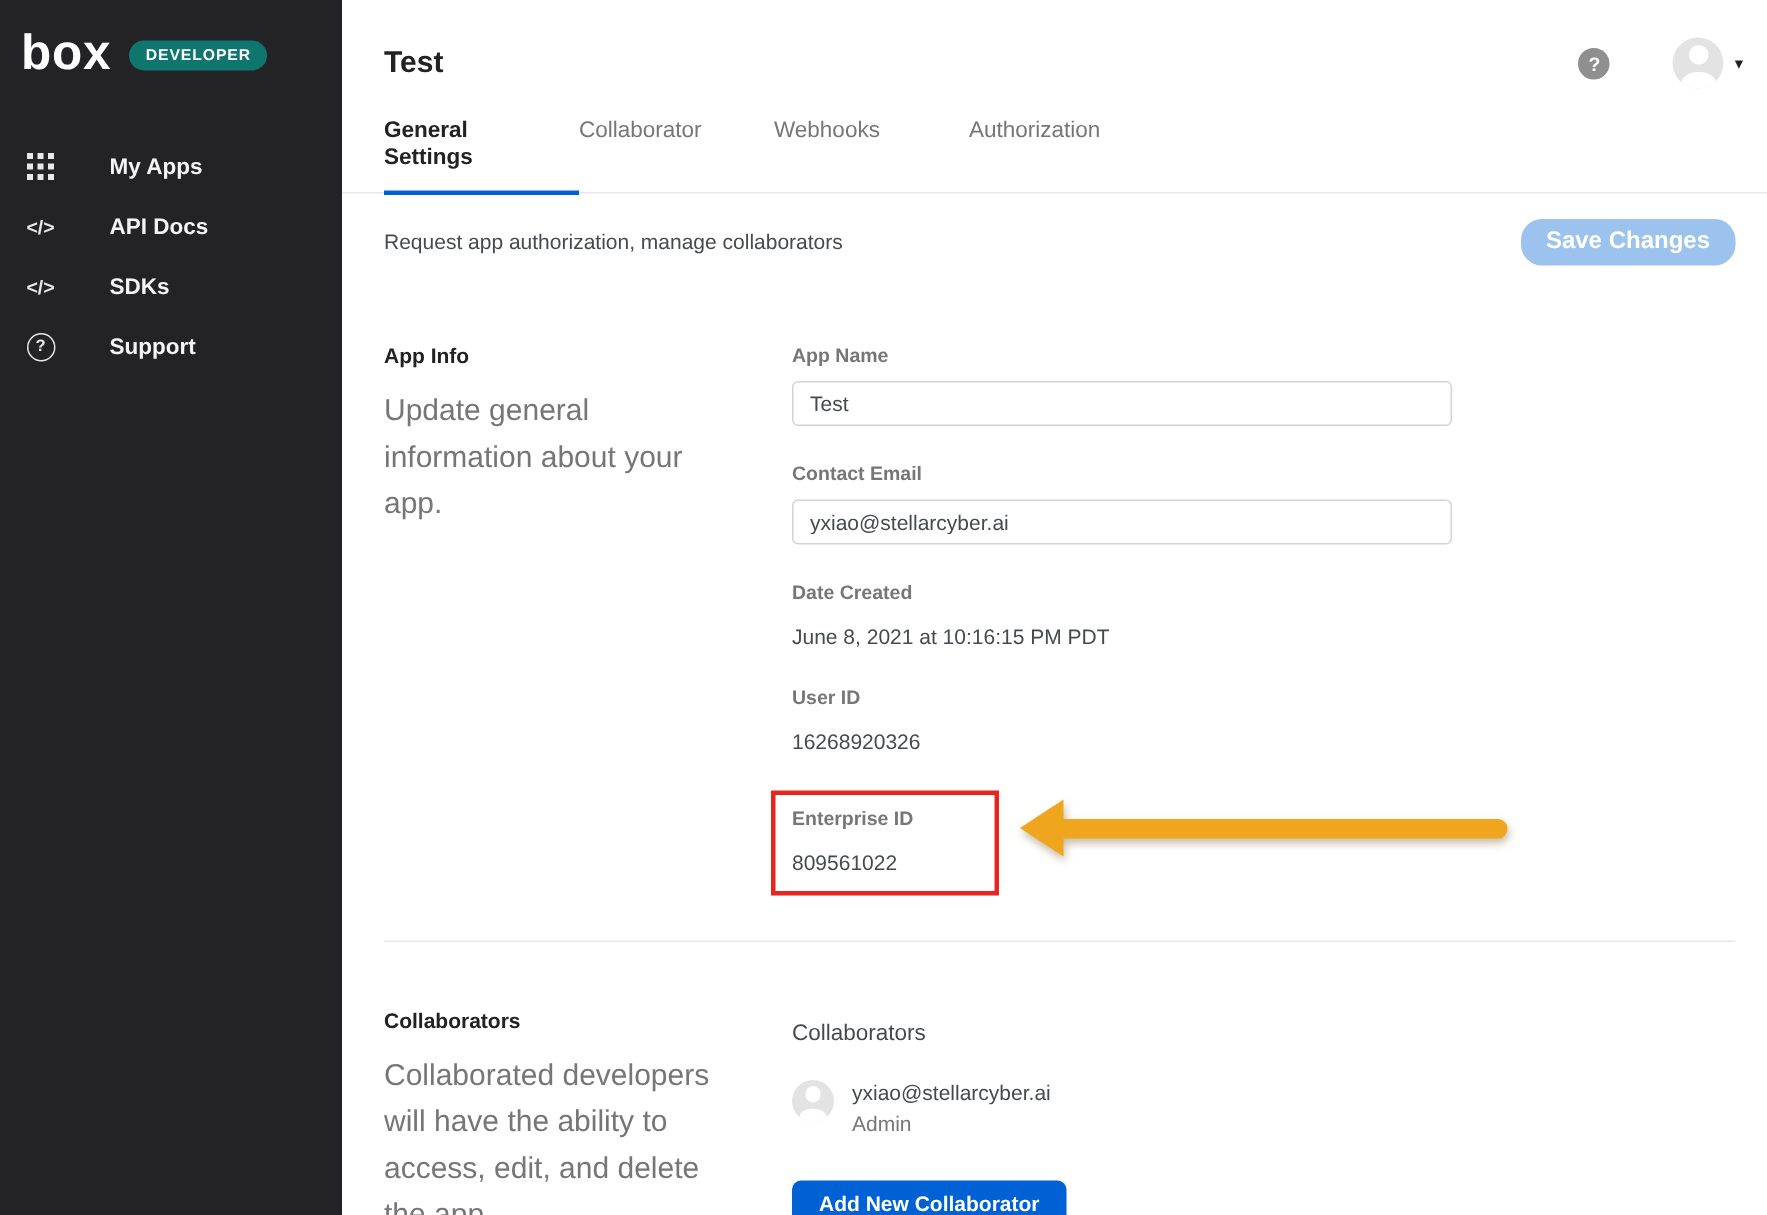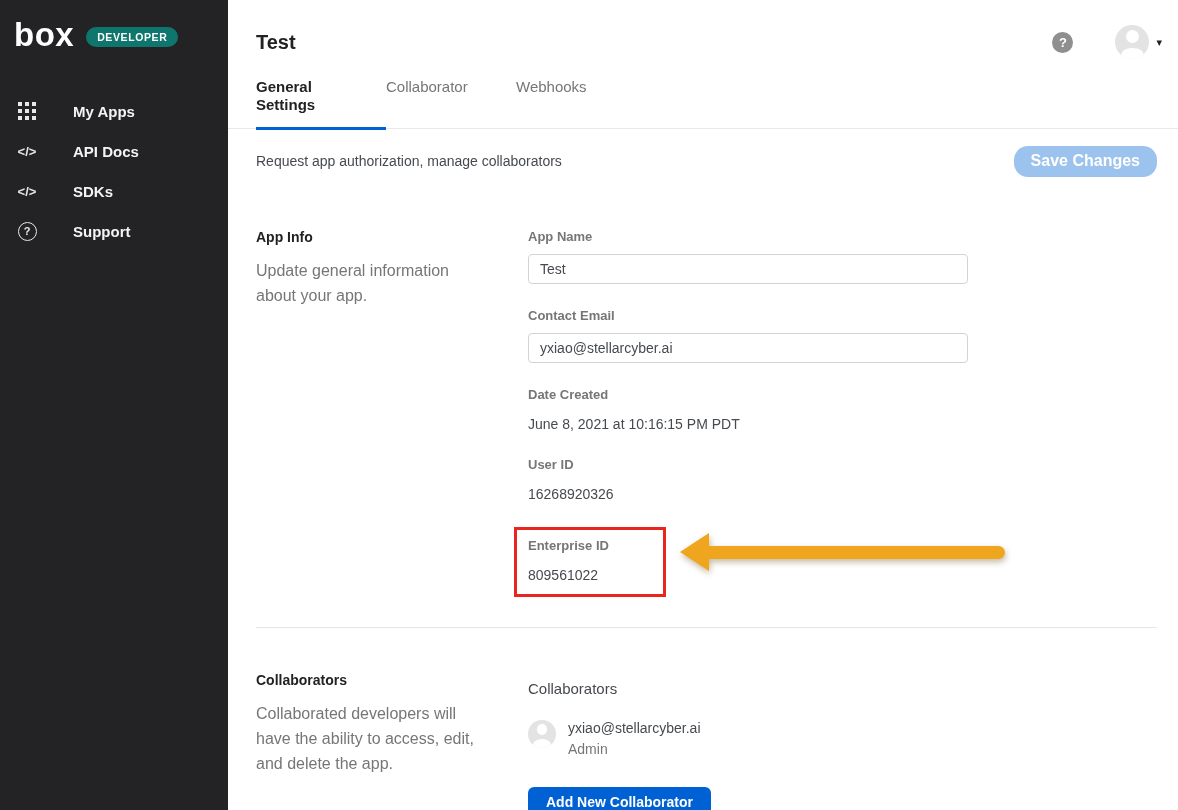--- a/index.html
+++ b/index.html
@@ -46,21 +46,21 @@
   .subheader-text { font-size:14px; color:#464a4f; }
   .save-btn { background:var(--save-disabled-blue,#9cc2ee); color:#fff; border:none; border-radius:14px;
     height:31px; padding:0 17px; font-size:16px; font-weight:bold; cursor:pointer;
     font-family:inherit; }
 
   .content { padding:36px 0 0 28px; }
   .section-row { display:flex; }
   .col-left { width:234px; }
   .col-right { margin-left:38px; width:440px; }
   .section-heading { font-size:14px; font-weight:bold; color:#222; line-height:16px; }
-  .section-desc { font-size:16px; color:#767676; line-height:1.55; margin-top:14px; }
+  .section-desc { font-size:20px; color:#767676; line-height:1.55; margin-top:14px; }
 
   .field-label { display:block; font-size:13px; font-weight:bold; color:#767676; line-height:16px; margin-bottom:9px; }
   .text-input { width:440px; height:30px; border:1px solid #d3d3d3; border-radius:4px;
     padding:0 11px; font-size:14px; color:#464a4f; font-family:inherit; outline:none; margin-bottom:24px; }
   .static-field { margin-bottom:24px; }
   .static-field .field-label { margin-bottom:13px; }
   .static-value { font-size:14px; color:#464a4f; line-height:17px; }
 
   .enterprise-wrap { position:relative; margin-top:15px; }
   .highlight-box { border:3px solid var(--highlight-red,#e8251f); width:152px; margin-left:-14px;
@@ -138,20 +138,23 @@
   <div class="tabs">
     <div class="tab active">
       <span class="tab-inner">General Settings</span>
     </div>
     <div class="tab">
       <span class="tab-inner">Collaborator</span>
     </div>
     <div class="tab">
       <span class="tab-inner">Webhooks</span>
     </div>
+    <div class="tab">
+      <span class="tab-inner">Authorization</span>
+    </div>
   </div>
 
   <div class="subheader">
     <span class="subheader-text">Request app authorization, manage collaborators</span>
     <button class="save-btn">Save Changes</button>
   </div>
 
   <div class="content">
 
     <div class="section-row">

